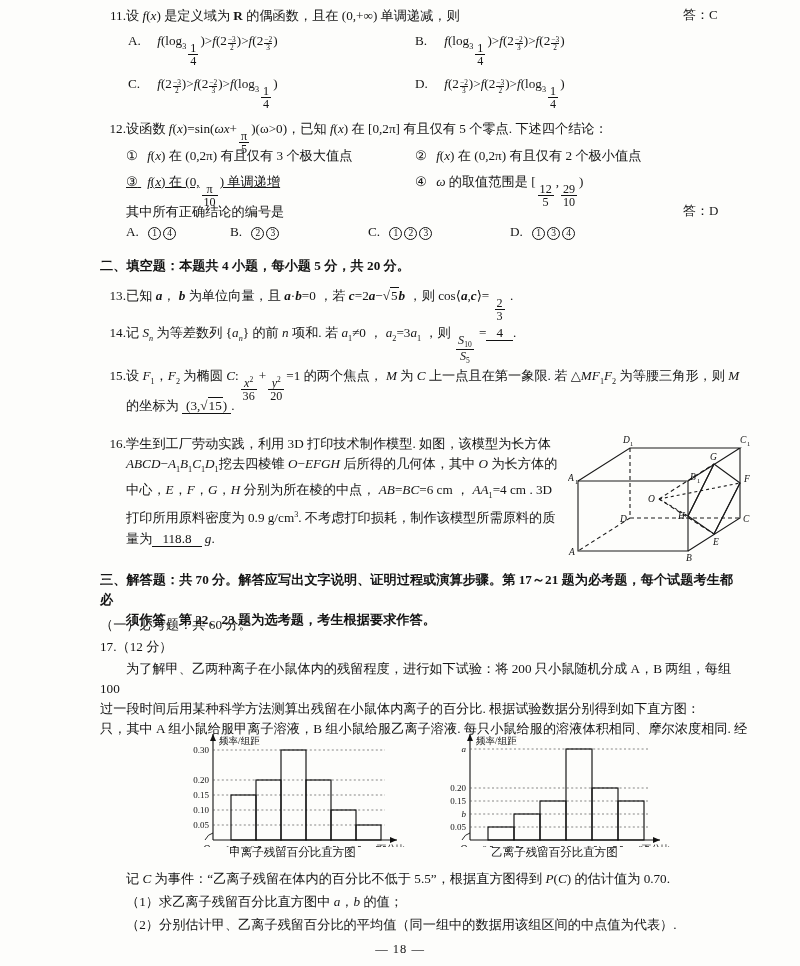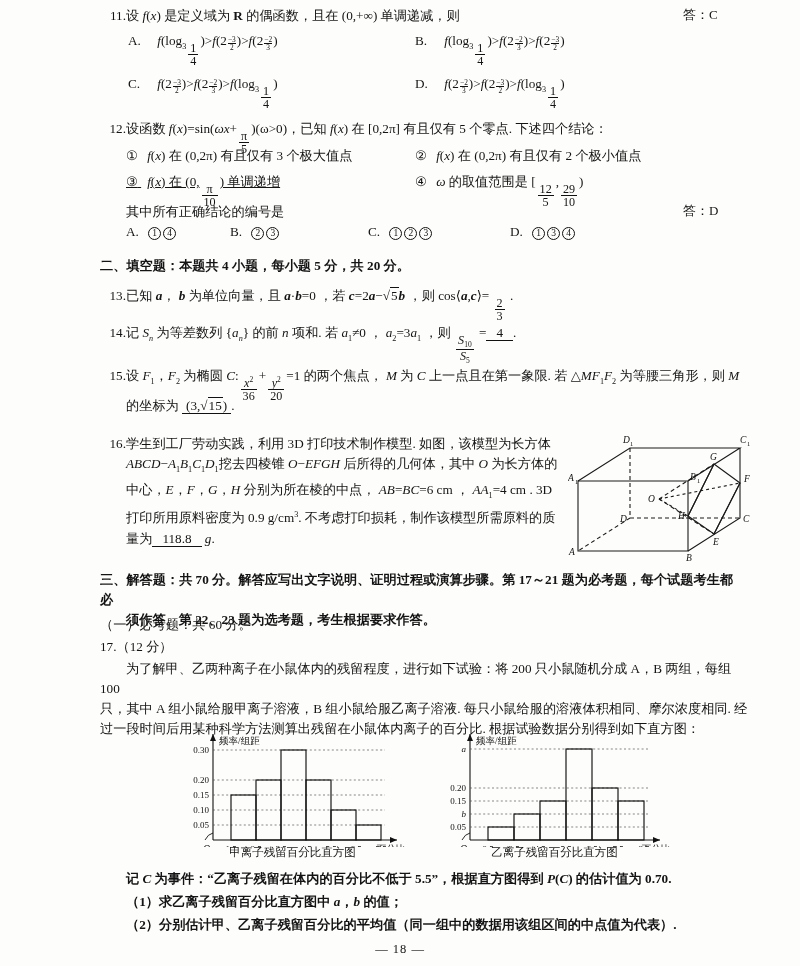--- a/index.html
+++ b/index.html
@@ -331,22 +331,22 @@
     <div><b>三、解答题：</b><b>共 70 分。解答应写出文字说明、证明过程或演算步骤。第 17～21 题为必考题，每个试题考生都必</b></div>
     <div style="margin-left:26px"><b>须作答。第 22、23 题为选考题，考生根据要求作答。</b></div>
   </div>
   <div class="blk" style="left:100px; top:615px;">（一）必考题：共 60 分。</div>
 
   <div class="blk" style="left:100px; top:637px;">
     <span>17.</span><span>（12 分）</span>
   </div>
   <div class="blk" style="left:100px; top:659px; width:650px;">
     <div style="text-indent:26px">为了解甲、乙两种离子在小鼠体内的残留程度，进行如下试验：将 200 只小鼠随机分成 A，B 两组，每组 100</div>
+    <div>过一段时间后用某种科学方法测算出残留在小鼠体内离子的百分比. 根据试验数据分别得到如下直方图：</div>
     <div>只，其中 A 组小鼠给服甲离子溶液，B 组小鼠给服乙离子溶液. 每只小鼠给服的溶液体积相同、摩尔浓度相同. 经</div>
-    <div>过一段时间后用某种科学方法测算出残留在小鼠体内离子的百分比. 根据试验数据分别得到如下直方图：</div>
   </div>
 
   <div class="chart" style="left:175px; top:722px;">
     <svg width="235" height="125" viewBox="0 0 235 125">
 
       <g stroke="#111" stroke-width="1.1" fill="none">
         <path d="M38,118 L222,118"></path>
         <path d="M38,118 L38,12"></path>
       </g>
       <polygon points="222,118 215,115 215,121" fill="#111"></polygon>
@@ -435,21 +435,21 @@
         <text x="186" y="130">7.5</text>
         <text x="212" y="130">8.5</text>
       </g>
       <text x="28" y="130" font-size="10" font-style="italic" font-family="Liberation Serif, serif" fill="#111">O</text>
       <text x="44" y="22" font-size="9.5" font-family="Liberation Serif, serif" fill="#111">频率/组距</text>
       <text x="224" y="130" font-size="9.5" font-family="Liberation Serif, serif" fill="#111" text-anchor="middle">百分比</text>
     </svg>
     <div class="chart-cap" style="width:245px; margin-top:-2px;">乙离子残留百分比直方图</div>
   </div>
 
-  <div class="blk" style="left:126px; top:869px; width:650px;font-weight:bold;">
+  <div class="blk" style="left:126px; top:869px; width:650px;">
     <div>记 <span class="mi">C</span> 为事件：“乙离子残留在体内的百分比不低于 5.5”，根据直方图得到 <span class="mi">P</span>(<span class="mi">C</span>) 的估计值为 0.70.</div>
     <div style="margin-top:3px">（1）求乙离子残留百分比直方图中 <span class="mi">a</span>，<span class="mi">b</span> 的值；</div>
     <div style="margin-top:3px">（2）分别估计甲、乙离子残留百分比的平均值（同一组中的数据用该组区间的中点值为代表）.</div>
   </div>
 
   <div class="pagefoot" style="top:942px;">— 18 —</div>
 
 </div>
 
 </body></html>

